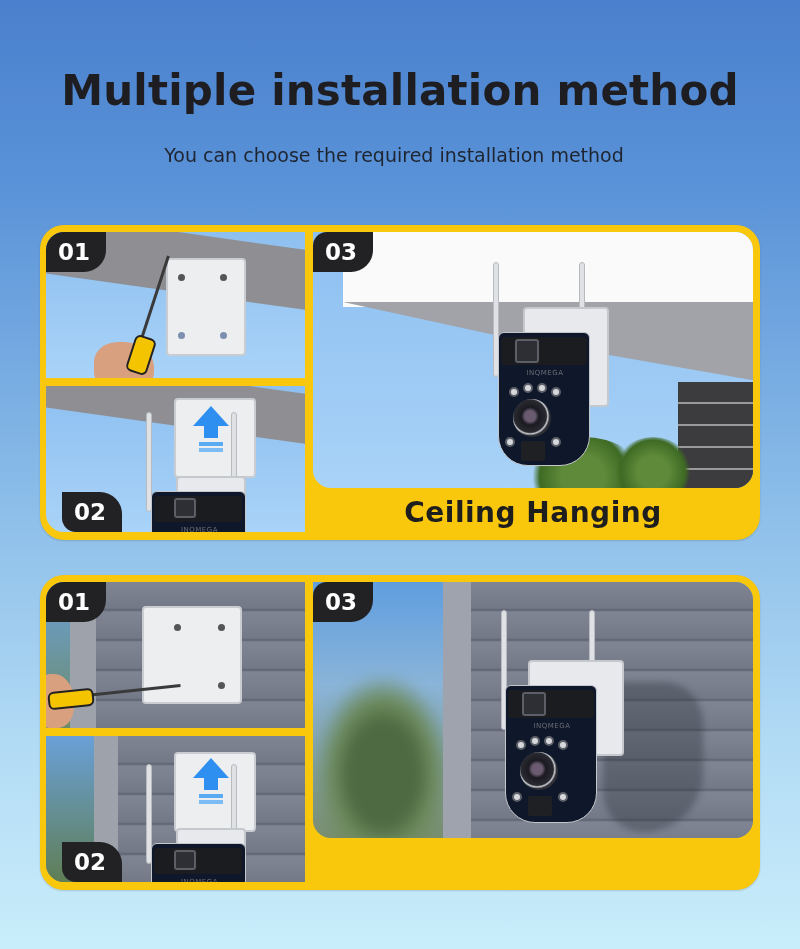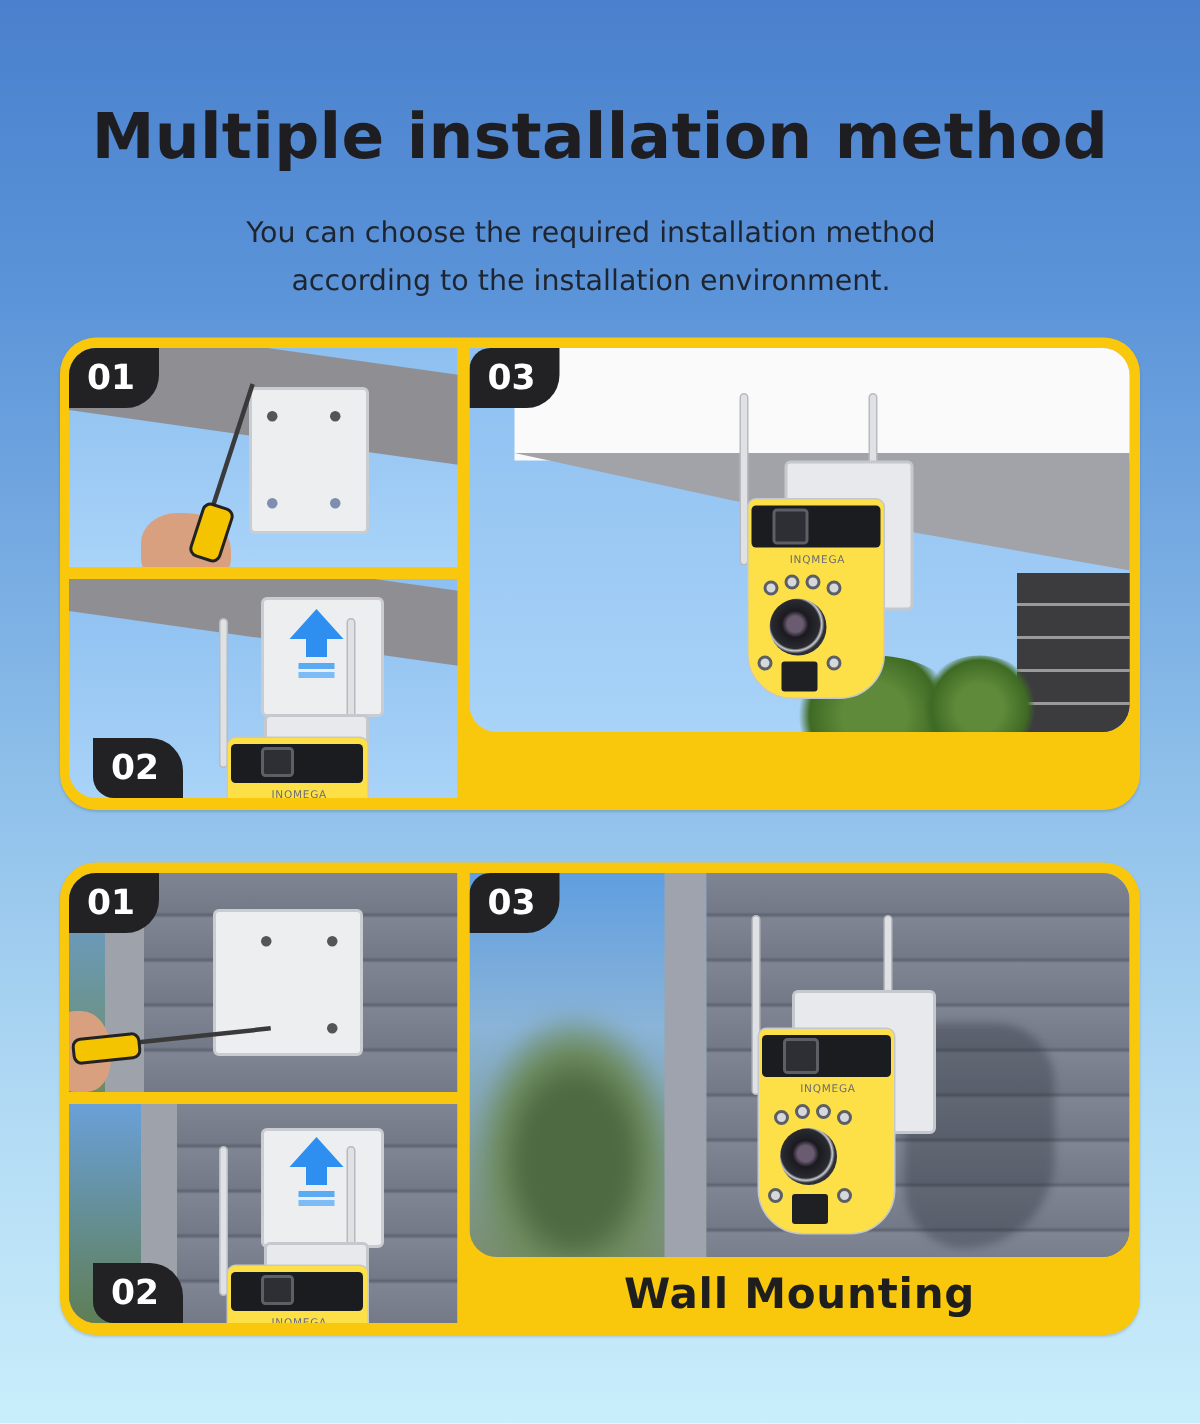--- a/index.html
+++ b/index.html
@@ -61,38 +61,37 @@
   .screwdriver-shaft { position: absolute; background: #3a3a3a; height: 3px; transform-origin: 0 50%; }
   .handle { position: absolute; background: #f5c400; border-radius: 6px; border: 2px solid #222; }
   .hand { position: absolute; background: #d9a07f; border-radius: 40% 50% 40% 40%; }
   .arrow { position: absolute; width: 0; height: 0; border-left: 18px solid transparent; border-right: 18px solid transparent; border-bottom: 20px solid #2f8ff0; }
   .arrow-stem { position: absolute; width: 14px; height: 14px; background: #2f8ff0; }
   .chev { position: absolute; width: 24px; height: 6px; border-top: 4px solid #56a8f3; border-left: 0; transform: none; }
   
   .cam { position: absolute; }
   .cam .antenna { position: absolute; width: 6px; background: #dfe1e4; border-radius: 3px; border: 1px solid #b7babf; }
   .cam .mount { position: absolute; background: #e7e9ec; border: 2px solid #c5c8cd; border-radius: 4px; }
-  .cam .head { position: absolute; background: #fde047; border: 1px solid #c4c7cc; border-radius: 6px 6px 30px 30px; }
+  .cam .head { position: absolute; background: #0f172a; border: 1px solid #c4c7cc; border-radius: 6px 6px 30px 30px; }
   .cam .visor { position: absolute; background: #1b1c20; border-radius: 3px; }
   .cam .lens-sq { position: absolute; background: #2d2f35; border: 2px solid #5c5f66; border-radius: 3px; }
   .cam .brand { position: absolute; font-size: 7px; color: #6a6d74; letter-spacing: 0.5px; text-align: center; }
   .cam .lens { position: absolute; border-radius: 50%; background: radial-gradient(circle at 45% 45%, #6a5b70 0 18%, #1a1a20 30%, #2a2b31 55%, #c8cbd1 60%, #2d2f35 66%); }
   .cam .ir { position: absolute; width: 10px; height: 10px; border-radius: 50%; background: #d6d8dc; border: 2px solid #5c5f66; }
   .cam .pir { position: absolute; background: #1f2024; border-radius: 2px; }
   .brick { position: absolute; background: repeating-linear-gradient(180deg, #3c3c3e 0 20px, #9a9a9a 20px 22px), #555; }
   .leaves { position: absolute; border-radius: 50%; background: radial-gradient(circle, #5f8a3a 0 30%, #3e6a24 60%, transparent 70%); }
   .trees { position: absolute; background: radial-gradient(ellipse at 50% 60%, #4e6a43 0 35%, #6c8a5c 50%, transparent 70%); filter: blur(6px); }
 </style>
 </head>
 <body>
 
 <h1 class="title">Multiple installation method</h1>
 <div class="subtitle">
   <div>You can choose the required installation method</div>
-  <div>according to the installation environment.</div>
 </div>
 
 <section class="frame top">
 
   <div class="tile t1">
     <div class="sky"></div>
     <div class="ceiling-slab"></div>
     <div class="bracket" style="left:120px;top:26px;width:80px;height:98px;">
       <div class="screw" style="left:10px;top:14px;"></div>
       <div class="screw" style="left:52px;top:14px;"></div>
@@ -146,20 +145,21 @@
         <div class="ir" style="left:38px;top:50px;"></div>
         <div class="ir" style="left:52px;top:54px;"></div>
         <div class="lens" style="left:14px;top:66px;width:38px;height:38px;"></div>
         <div class="ir" style="left:6px;top:104px;"></div>
         <div class="ir" style="left:52px;top:104px;"></div>
         <div class="pir" style="left:22px;top:108px;width:24px;height:20px;"></div>
       </div>
     </div>
     <div class="badge tl" style="border-radius:14px 0 22px 0;">03</div>
   </div>
+  <div class="caption">Ceiling Hanging</div>
 </section>
 
 <section class="frame bottom">
 
   <div class="tile t1">
     <div class="wall-siding"></div>
     <div style="position:absolute;left:0;top:0;width:24px;height:146px;background:linear-gradient(180deg,#6aa0d8,#6d8b65);"></div>
     <div style="position:absolute;left:24px;top:30px;width:26px;height:120px;background:#9da2ab;"></div>
     <div class="bracket" style="left:96px;top:24px;width:100px;height:98px;">
       <div class="screw" style="left:30px;top:16px;"></div>
@@ -213,14 +213,13 @@
         <div class="ir" style="left:38px;top:50px;"></div>
         <div class="ir" style="left:52px;top:54px;"></div>
         <div class="lens" style="left:14px;top:66px;width:38px;height:38px;"></div>
         <div class="ir" style="left:6px;top:106px;"></div>
         <div class="ir" style="left:52px;top:106px;"></div>
         <div class="pir" style="left:22px;top:110px;width:24px;height:20px;"></div>
       </div>
     </div>
     <div class="badge tl">03</div>
   </div>
-  <div class="caption">Wall Mounting</div>
 </section>
 
 </body></html>

